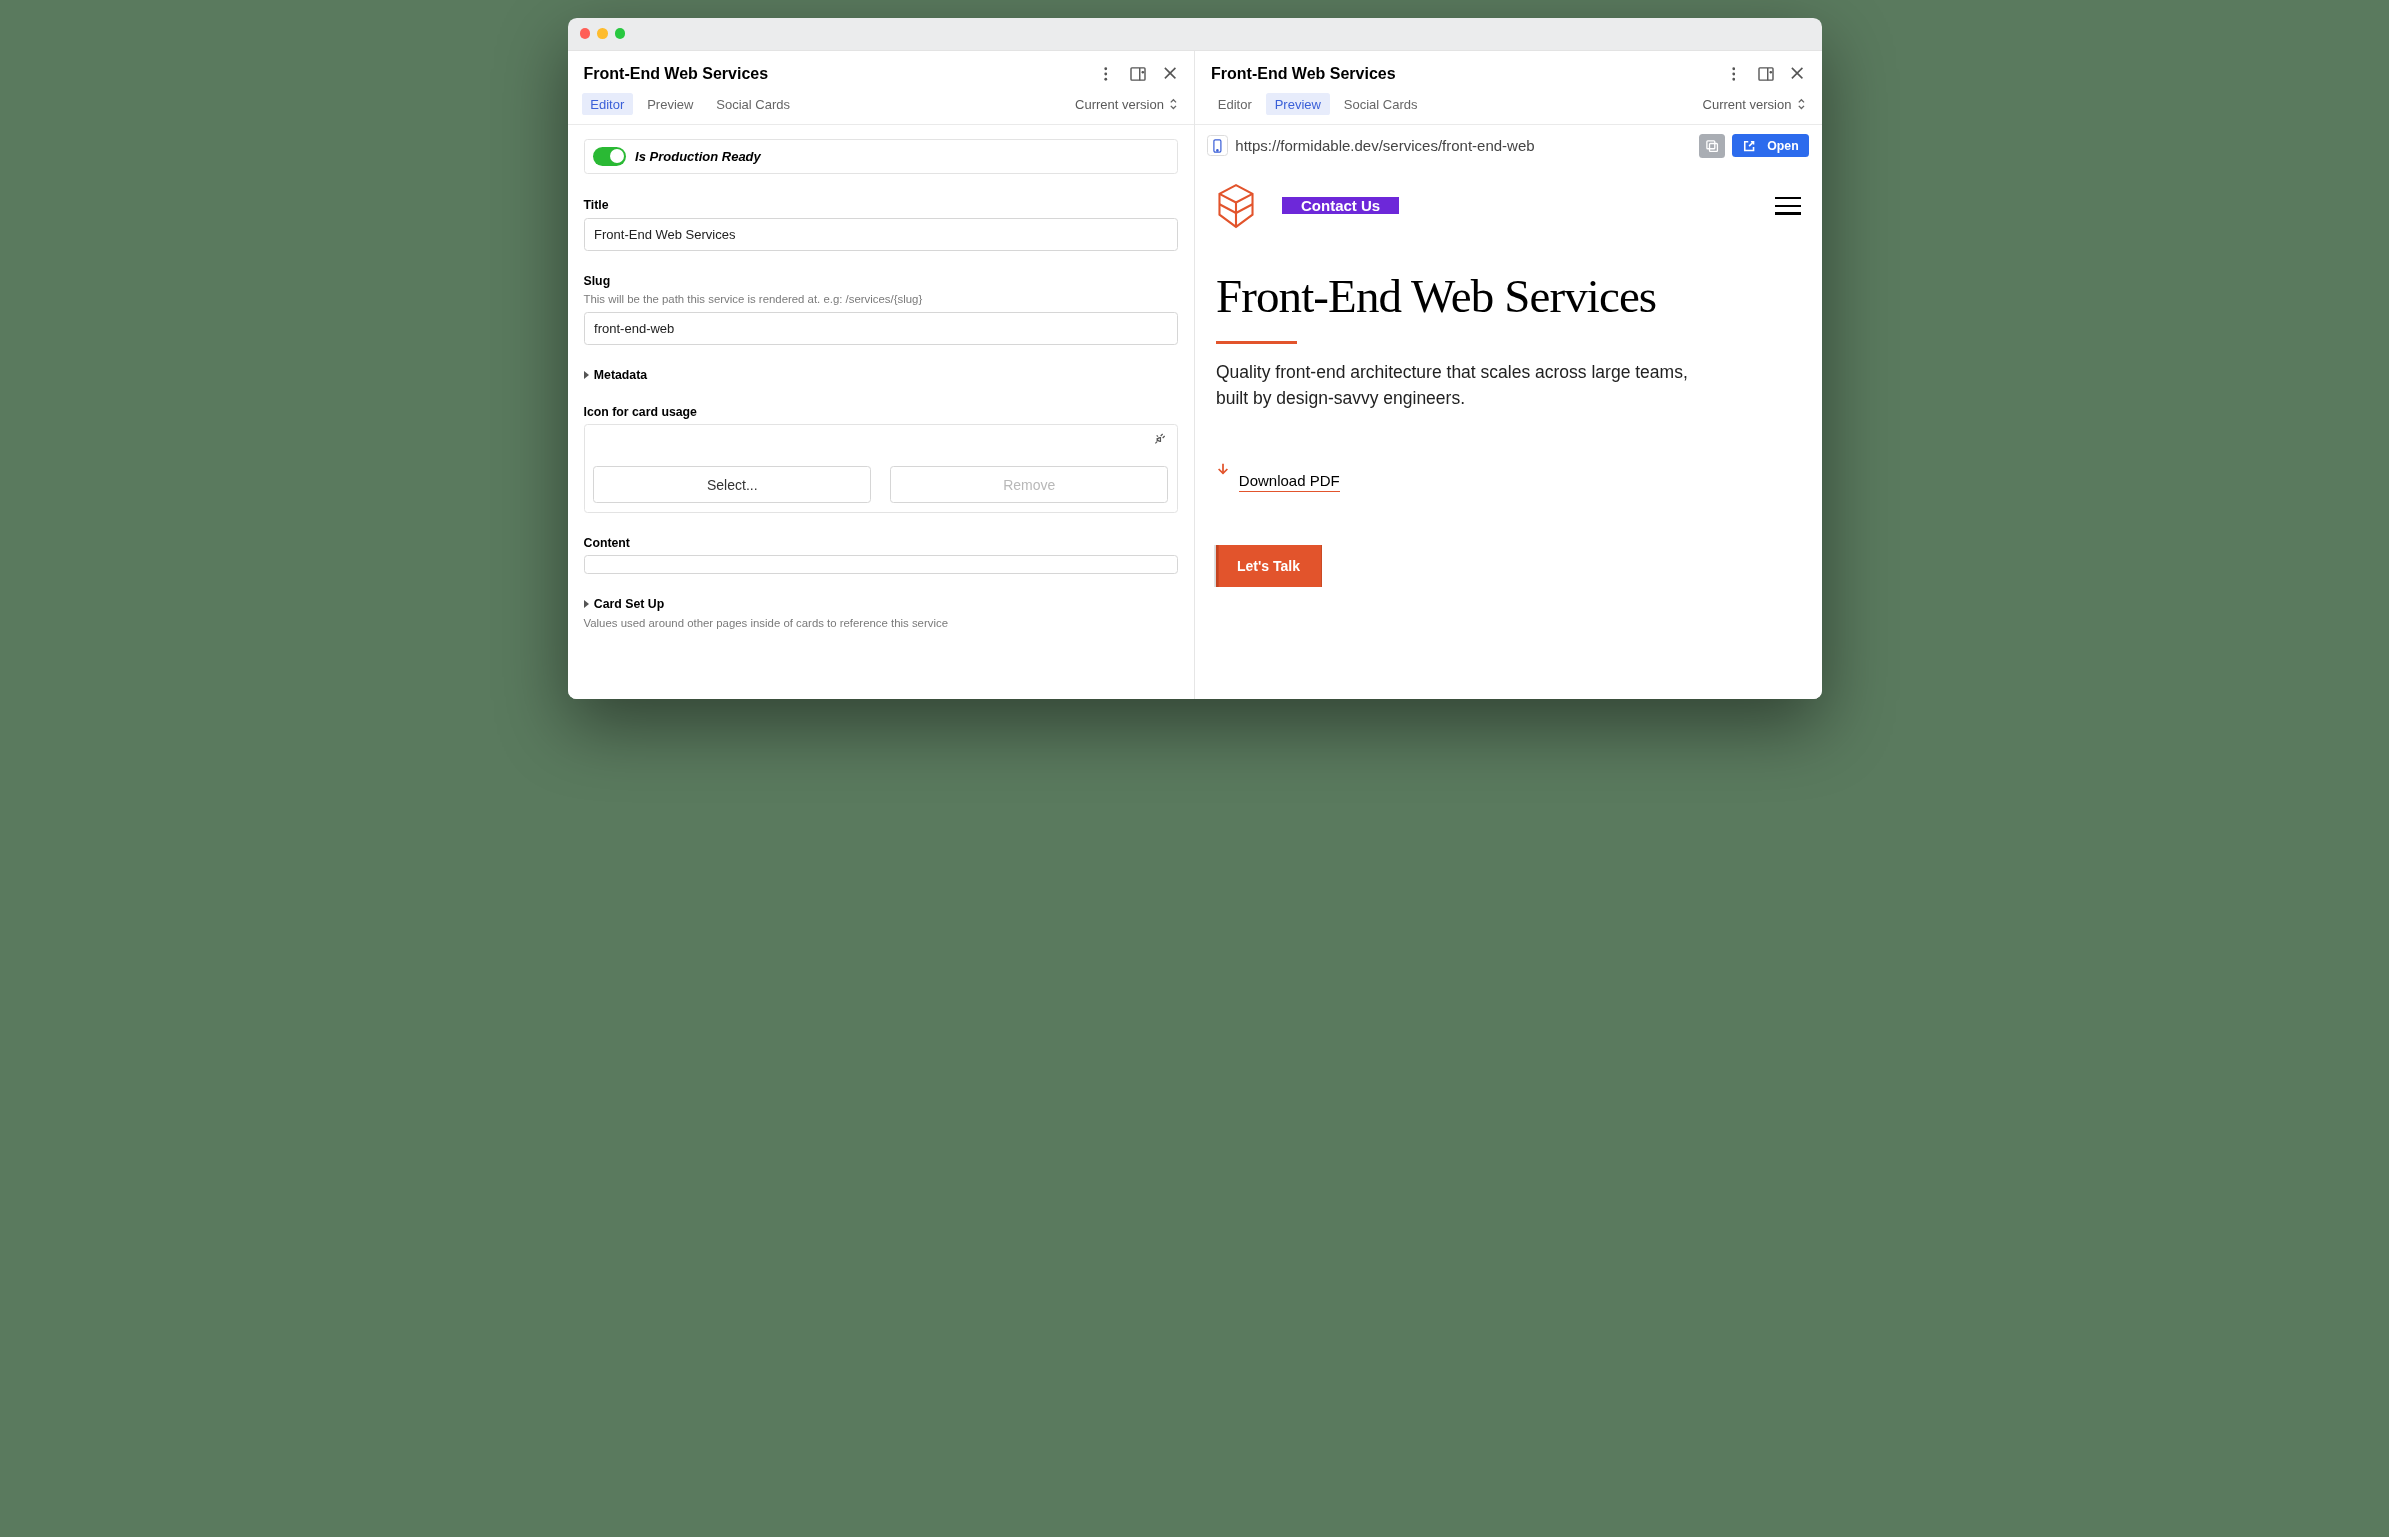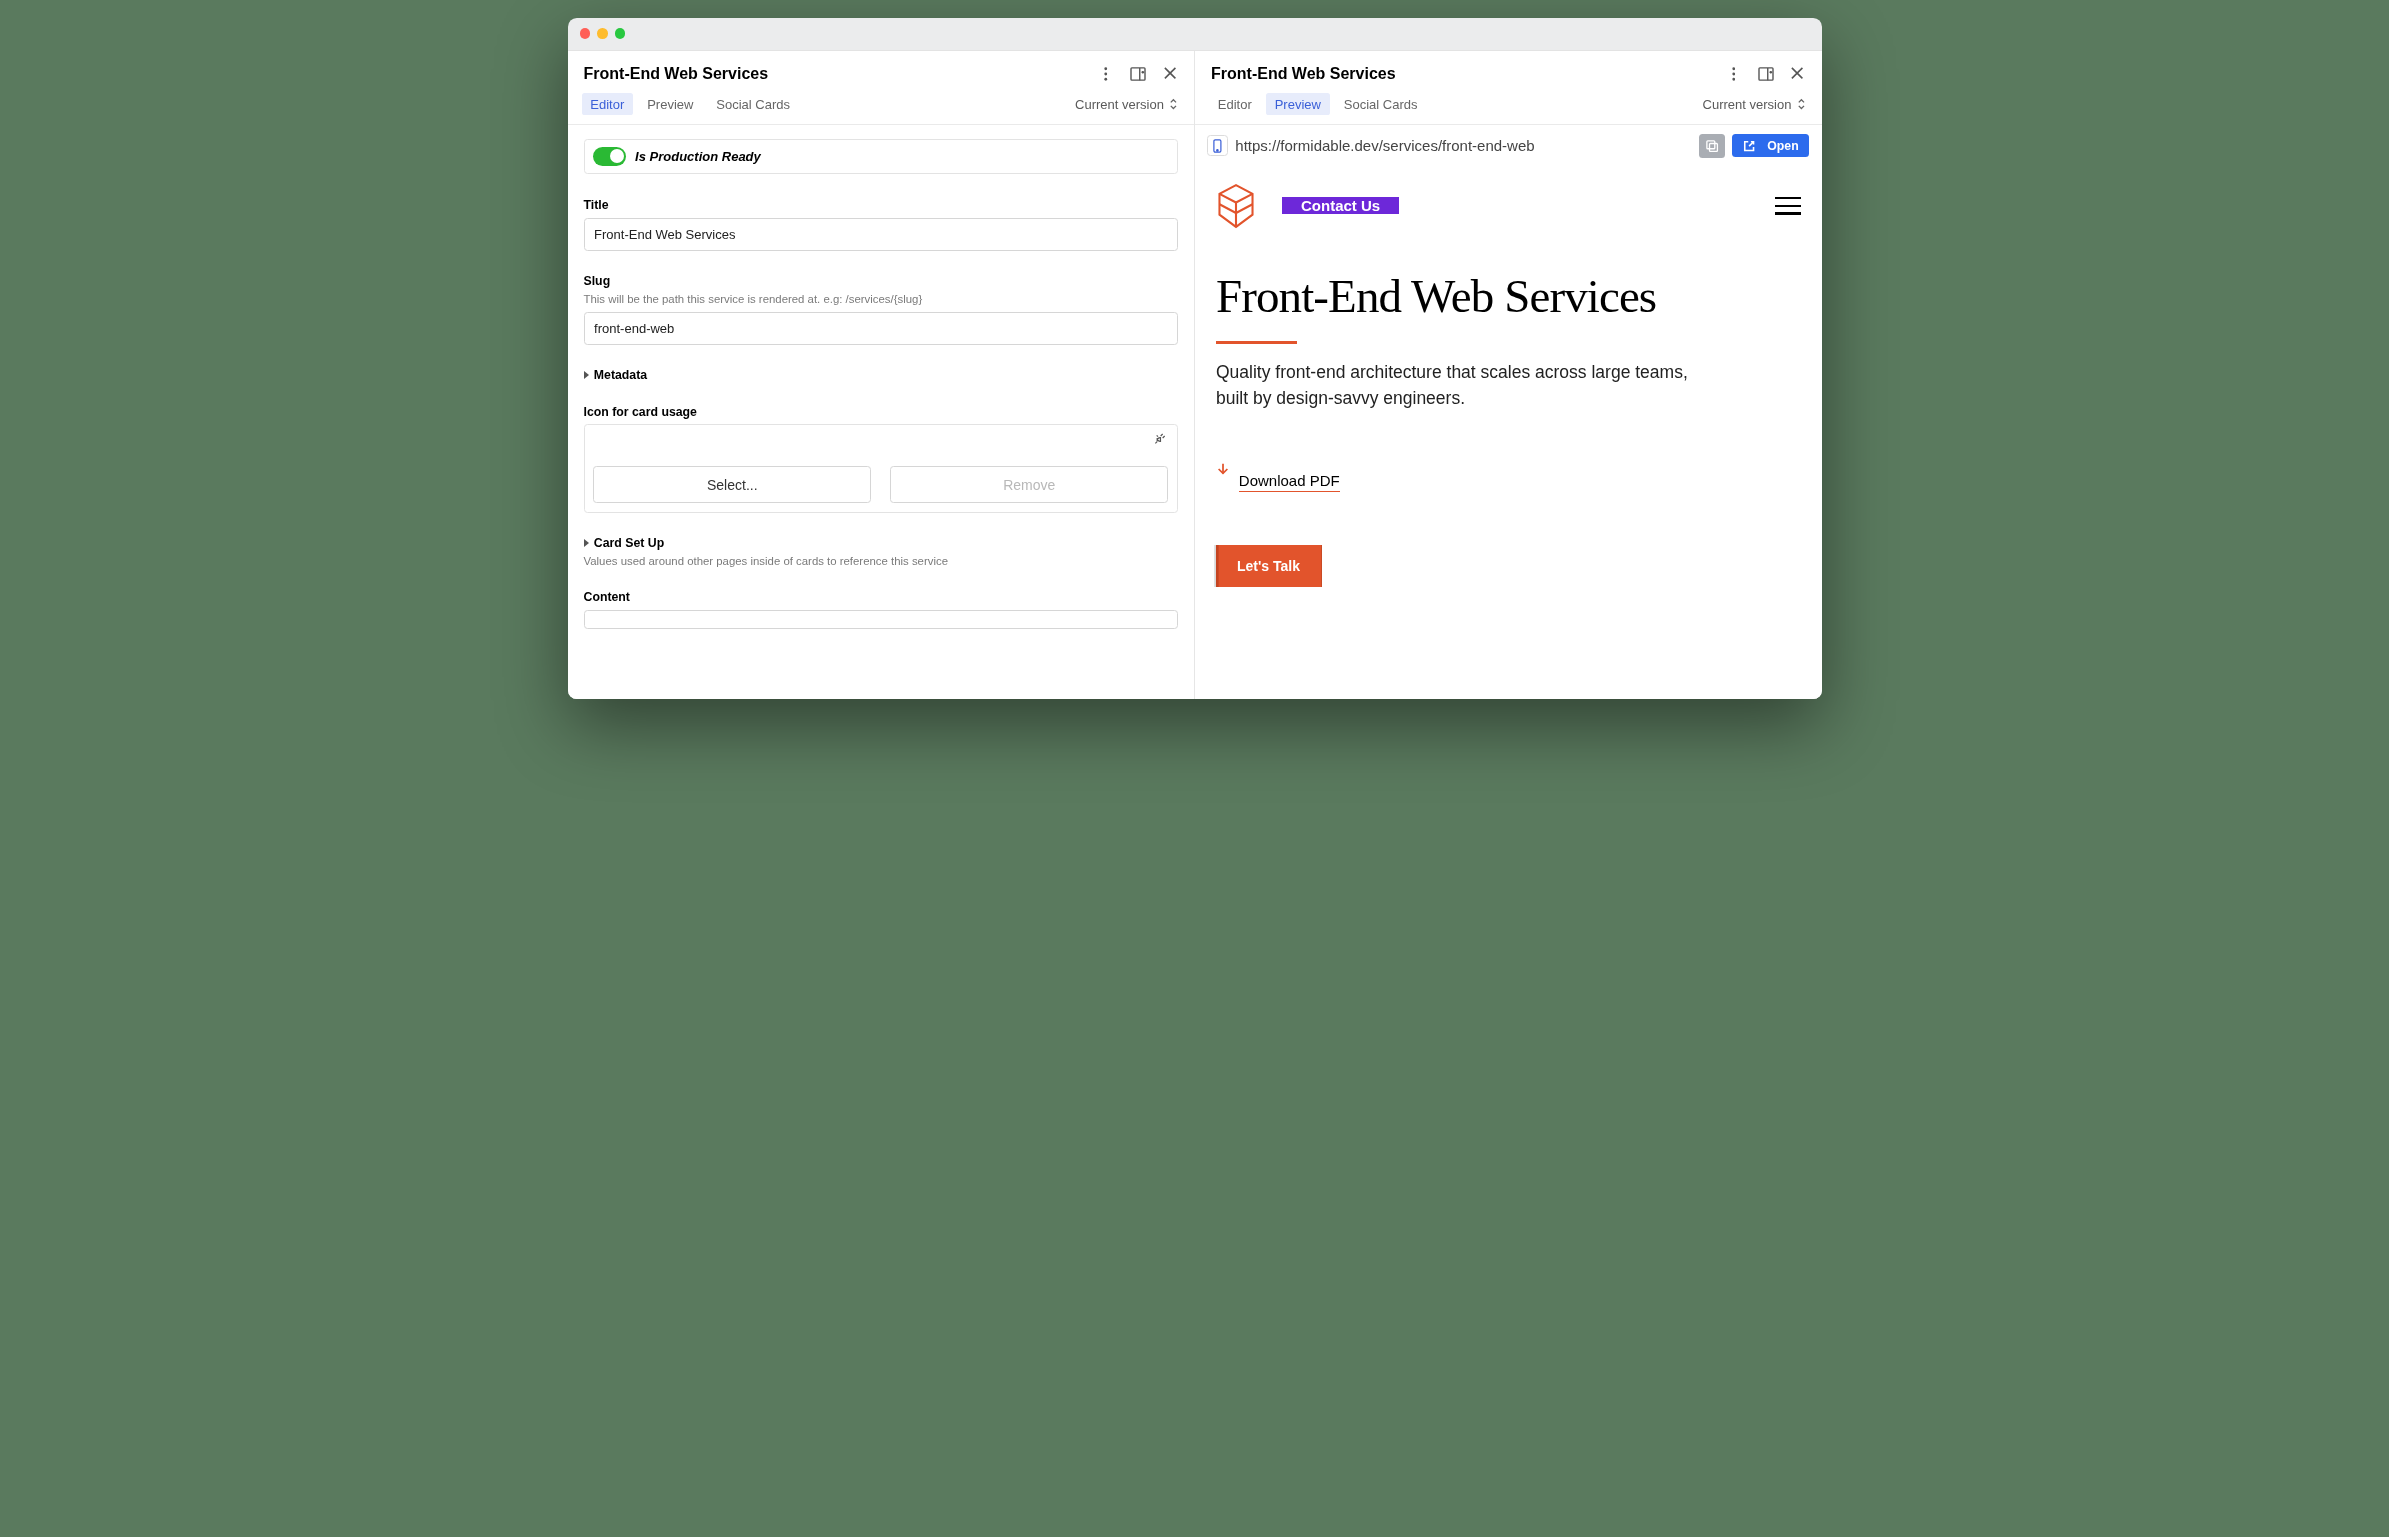--- a/index.html
+++ b/index.html
@@ -243,30 +243,30 @@
                 </svg>
             </div>
             <div class="media-actions">
               <button class="media-btn">Select...</button>
               <button class="media-btn muted">Remove</button>
             </div>
           </div>
         </div>
 
         <div class="field">
+          <div class="field-label">Content</div>
+          <div class="text-input" style="height:19px"></div>
+        </div>
+
+        <div class="field">
           <div class="collapse">
             <span class="caret"></span>
             <span>Card Set Up</span>
           </div>
           <div class="field-help">Values used around other pages inside of cards to reference this service</div>
-        </div>
-
-        <div class="field">
-          <div class="field-label">Content</div>
-          <div class="text-input" style="height:19px"></div>
         </div>
       </div>
     </div>
 
     <div class="pane">
       <div class="pane-head">
         <div class="pane-title">Front-End Web Services</div>
         <div class="pane-actions">
           <div class="icon-btn">
             <svg width="3.5" height="14" viewBox="0 0 4 16">

